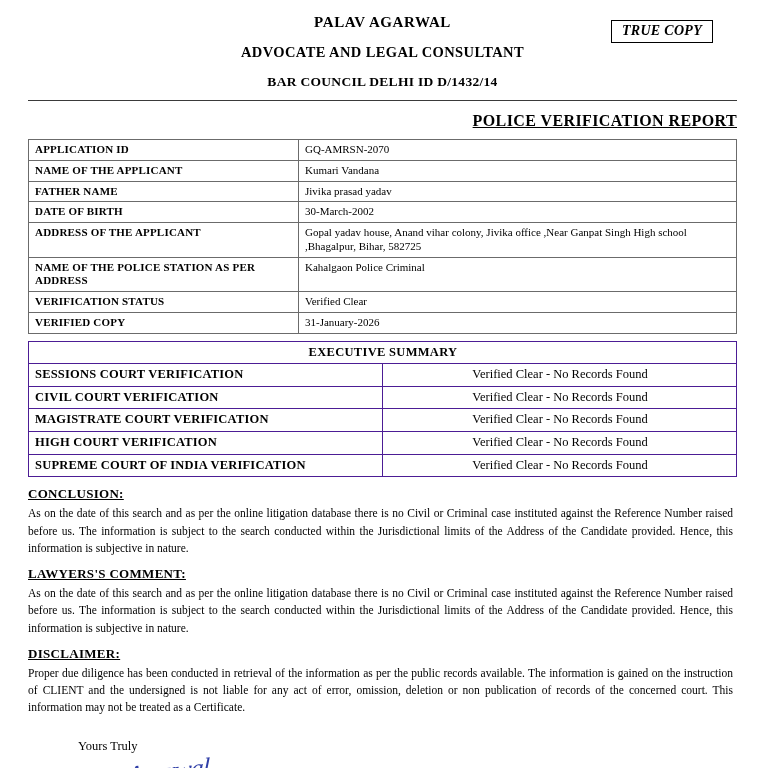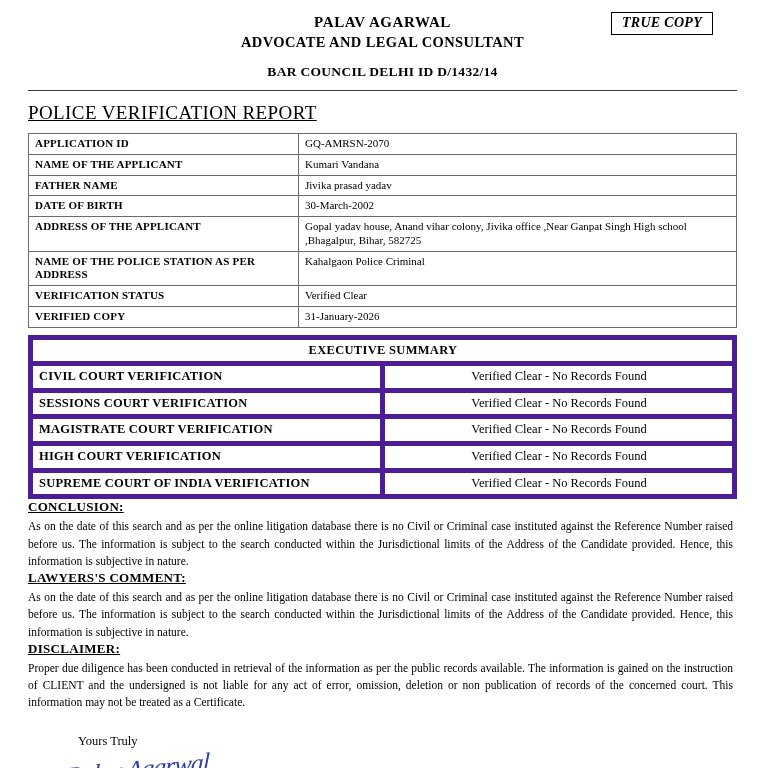--- a/index.html
+++ b/index.html
@@ -17,21 +17,21 @@
   }
   .page {
     position: relative;
     width: 765px;
     height: 768px;
     box-sizing: border-box;
     padding: 0 28px;
   }
   .truecopy {
     position: absolute;
-    top: 12px;
+    top: 20px;
     right: 52px;
     border: 1px solid #000;
     padding: 2px 10px 3px 10px;
     font-family: "Liberation Serif", serif;
     font-style: italic;
     font-weight: bold;
     font-size: 14px;
     letter-spacing: 0.3px;
   }
   .letterhead {
@@ -40,37 +40,37 @@
   }
   .lh-name {
     font-size: 15px;
     font-weight: bold;
     letter-spacing: 0.6px;
   }
   .lh-sub {
     font-size: 14.5px;
     font-weight: bold;
     letter-spacing: 0.4px;
-    margin-top: 3px;
+    margin-top: 13px;
   }
   .lh-bar {
     font-size: 13.5px;
     font-weight: bold;
     letter-spacing: 0.3px;
     margin-top: 13px;
   }
   .rule {
     border: none;
     border-top: 1px solid #3a3a3a;
     margin: 10px 0 0 0;
   }
   .report-title {
-    text-align: left;
-    font-size: 19px;
-    font-weight: normal;
+    text-align: right;
+    font-size: 16px;
+    font-weight: bold;
     text-decoration: underline;
     letter-spacing: 0.4px;
     margin: 11px 0 9px 0;
   }
   table.grid {
     width: 100%;
     border-collapse: collapse;
     table-layout: fixed;
   }
   table.grid td {
@@ -92,21 +92,21 @@
   }
   .spacer {
     height: 7px;
   }
   table.summary {
     width: 100%;
     border-collapse: collapse;
     table-layout: fixed;
   }
   table.summary td {
-    border: 5px solid #4c1d95;
+    border: 1px solid #4c1d95;
     padding: 3px 5px 3px 6px;
     font-size: 12.5px;
     line-height: 1.25;
   }
   td.sum-head {
     text-align: center;
     font-weight: bold;
     font-variant: small-caps;
     font-size: 13.5px;
     letter-spacing: 0.3px;
@@ -116,20 +116,21 @@
     font-weight: bold;
     font-variant: small-caps;
     font-size: 13px;
     letter-spacing: 0.2px;
   }
   td.sum-value {
     text-align: center;
     font-size: 12px;
   }
   .section {
+    margin-top: 9px;
   }
   .sec-title {
     font-size: 13px;
     font-weight: bold;
     text-decoration: underline;
     font-variant: small-caps;
     letter-spacing: 0.3px;
   }
   .sec-body {
     font-size: 11.5px;
@@ -215,25 +216,25 @@
   </table>
 
   <div class="spacer"></div>
 
   <table class="summary">
     <tbody>
       <tr>
         <td class="sum-head" colspan="2">EXECUTIVE SUMMARY</td>
       </tr>
       <tr>
+        <td class="sum-label">SESSIONS COURT VERIFICATION</td>
+        <td class="sum-value">Verified Clear - No Records Found</td>
+      </tr>
+      <tr>
         <td class="sum-label">CIVIL COURT VERIFICATION</td>
-        <td class="sum-value">Verified Clear - No Records Found</td>
-      </tr>
-      <tr>
-        <td class="sum-label">SESSIONS COURT VERIFICATION</td>
         <td class="sum-value">Verified Clear - No Records Found</td>
       </tr>
       <tr>
         <td class="sum-label">MAGISTRATE COURT VERIFICATION</td>
         <td class="sum-value">Verified Clear - No Records Found</td>
       </tr>
       <tr>
         <td class="sum-label">HIGH COURT VERIFICATION</td>
         <td class="sum-value">Verified Clear - No Records Found</td>
       </tr>

